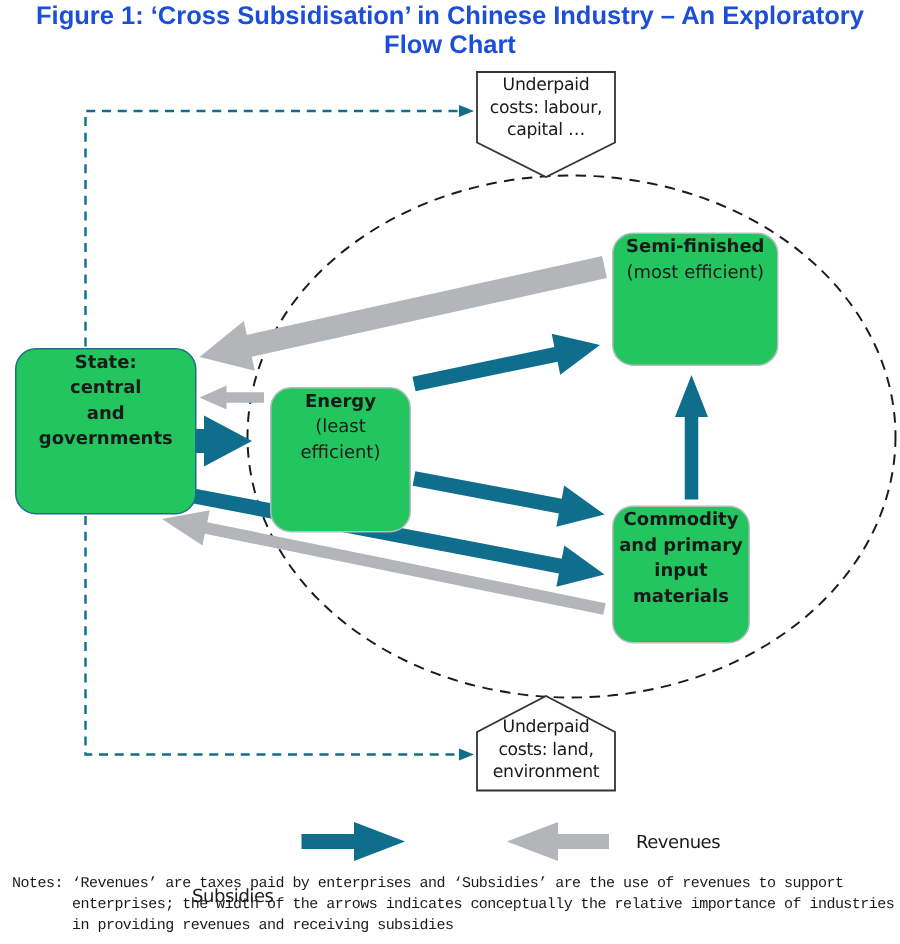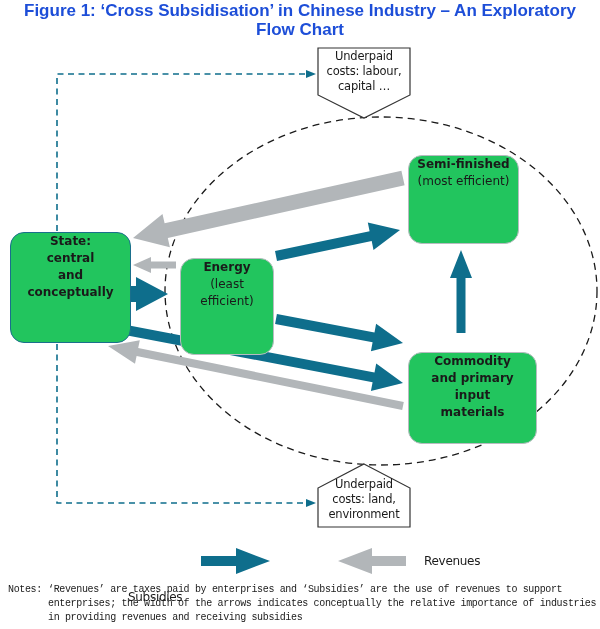--- a/index.html
+++ b/index.html
@@ -5,21 +5,21 @@
   html, body { margin:0; padding:0; background:#ffffff; }
   body { width:600px; height:629px; position:relative; overflow:hidden; font-family:"DejaVu Sans", sans-serif; }
   .title { position:absolute; left:0; top:1px; width:600px; text-align:center; font-family:"Liberation Sans", sans-serif; font-weight:bold; font-size:17px; line-height:19px; color:#1d4ed8; }
   svg.diagram { position:absolute; left:0; top:0; }
   .box { position:absolute; box-sizing:border-box; background:#22c55e; border-radius:14px; display:flex; align-items:flex-start; justify-content:center; text-align:center; color:#1a1a1a; font-family:"DejaVu Sans", sans-serif; font-size:12px; line-height:17px; }
   .box b { font-weight:bold; }
   .box .line { display:block; }
   .state { left:10px; top:232px; width:121px; height:111px; border:1.6px solid #1a6f8c; }
   .energy { left:180px; top:243px; width:94px; height:97px; border:1.4px solid #b7bcc0;margin-top:15px; }
   .semi { left:408px; top:155px; width:111px; height:89px; border:1.4px solid #b7bcc0; }
-  .commodity { left:408px; top:352px; width:129px; height:92px; border:1.4px solid #b7bcc0; }
+  .commodity { left:408px; top:337px; width:92px; height:92px; border:1.4px solid #b7bcc0; }
   .penta-text { position:absolute; text-align:center; font-family:"DejaVu Sans", sans-serif; font-size:11.5px; line-height:15px; color:#1a1a1a; letter-spacing:-0.2px; }
   .legend-label { position:absolute; font-family:"DejaVu Sans", sans-serif; font-size:12px; color:#1a1a1a; letter-spacing:-0.3px; }
   .notes { position:absolute; left:8px; top:583px; width:590px; font-family:Liberation Mono, monospace; font-size:10px; line-height:14px; color:#1a1a1a; letter-spacing:-0.35px; }
   .notes .lbl { position:absolute; left:0; top:0; }
   .notes .txt { margin-left:40px; display:block; }
 </style>
 </head>
 <body>
 
 <div class="title">
@@ -55,21 +55,21 @@
       <polygon points="201.0,566.0 236.0,566.0 236.0,574.0 270.0,561.0 236.0,548.0 236.0,556.0 201.0,556.0" fill="#0e6e8c"></polygon>
       <polygon points="406.0,556.0 372.0,556.0 372.0,548.0 338.0,561.0 372.0,574.0 372.0,566.0 406.0,566.0" fill="#b2b6b9"></polygon>
     </g>
 </svg>
 
 <div class="box state">
   <div>
     <b class="line">State:</b>
     <b class="line">central</b>
     <b class="line">and</b>
-    <b class="line">conceptually</b>
+    <b class="line">governments</b>
   </div>
 </div>
 
 <div class="box energy">
   <div>
     <b class="line">Energy</b>
     <span class="line">(least</span>
     <span class="line">efficient)</span>
   </div>
 </div>

